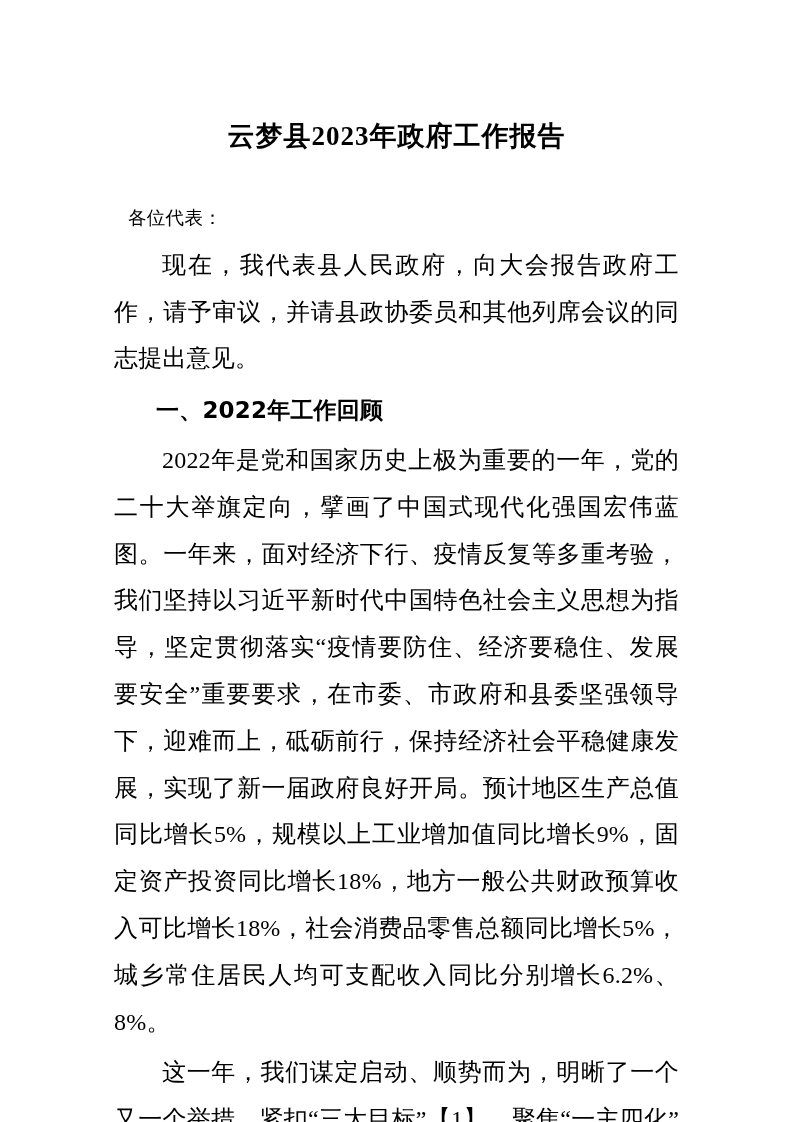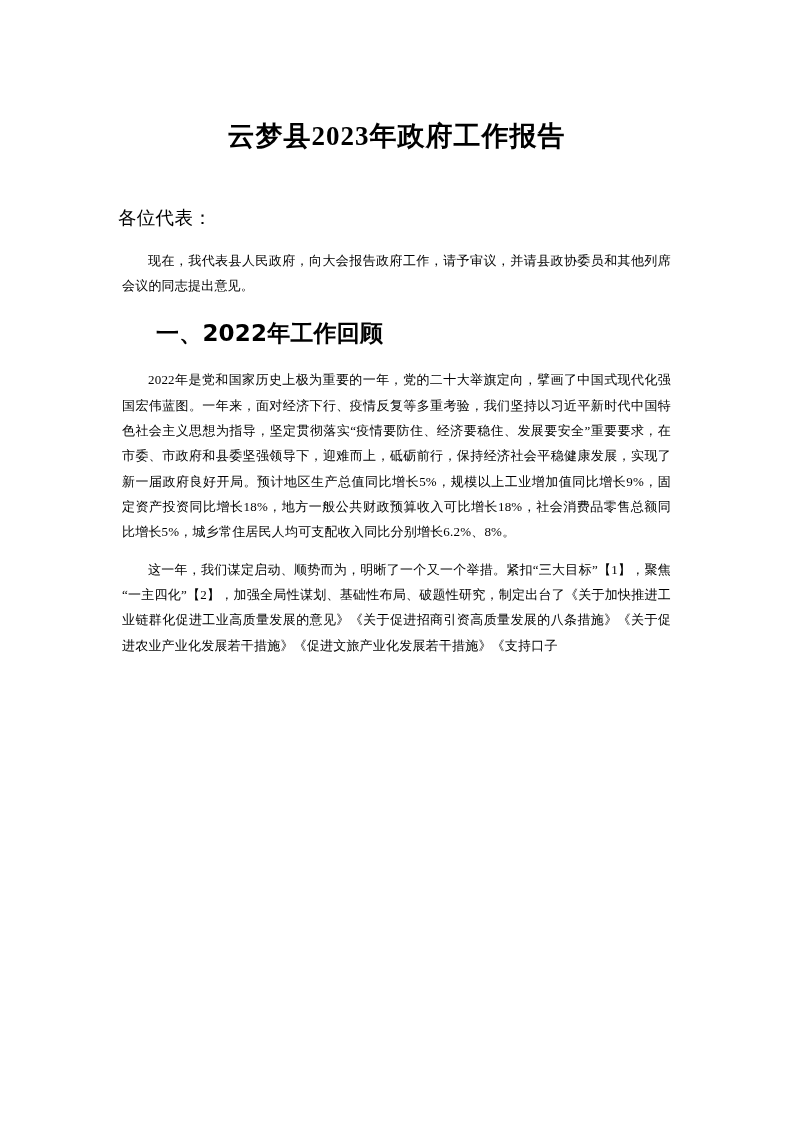--- a/index.html
+++ b/index.html
@@ -28,27 +28,27 @@
     font-size: 27px;
     font-weight: bold;
     text-align: center;
     letter-spacing: 1px;
     margin: 0 0 44px 0;
     line-height: 1.4;
   }
   .salutation {
     font-size: 18.5px;
     line-height: 1.95;
-    margin: 0 0 6px 8px;
+    margin: 0 0 6px 18px;
     letter-spacing: 0.3px;
   }
   .para {
-    font-size: 13px;
+    font-size: 24px;
     line-height: 1.95;
-    margin: 12px;
+    margin: 4px;
     text-align: justify;
     text-justify: inter-ideograph;
     text-indent: 2em;
     letter-spacing: 0.2px;
   }
   .section-heading {
     font-size: 23px;
     line-height: 1.95;
     margin: 6px 0 2px 0;
     text-indent: 2em;

